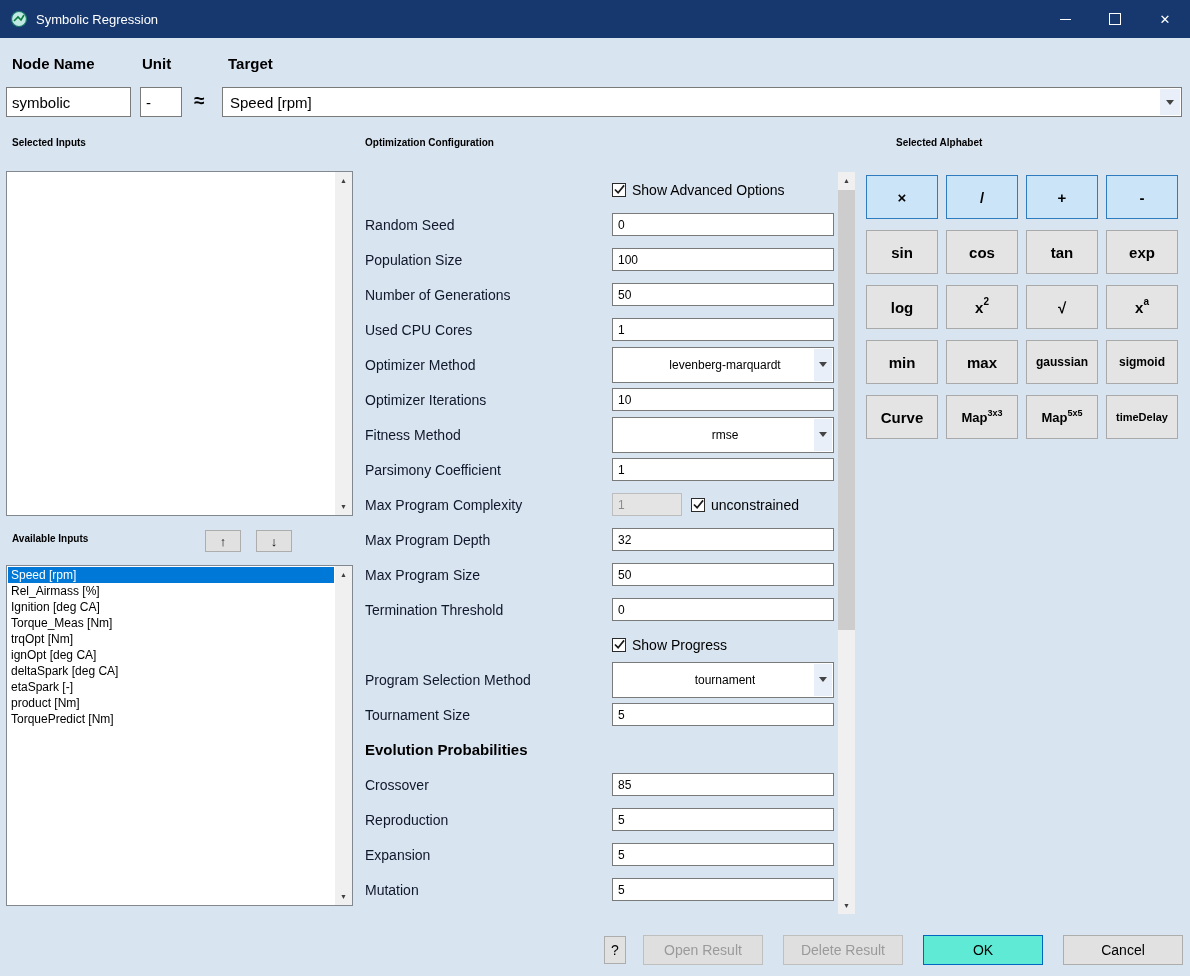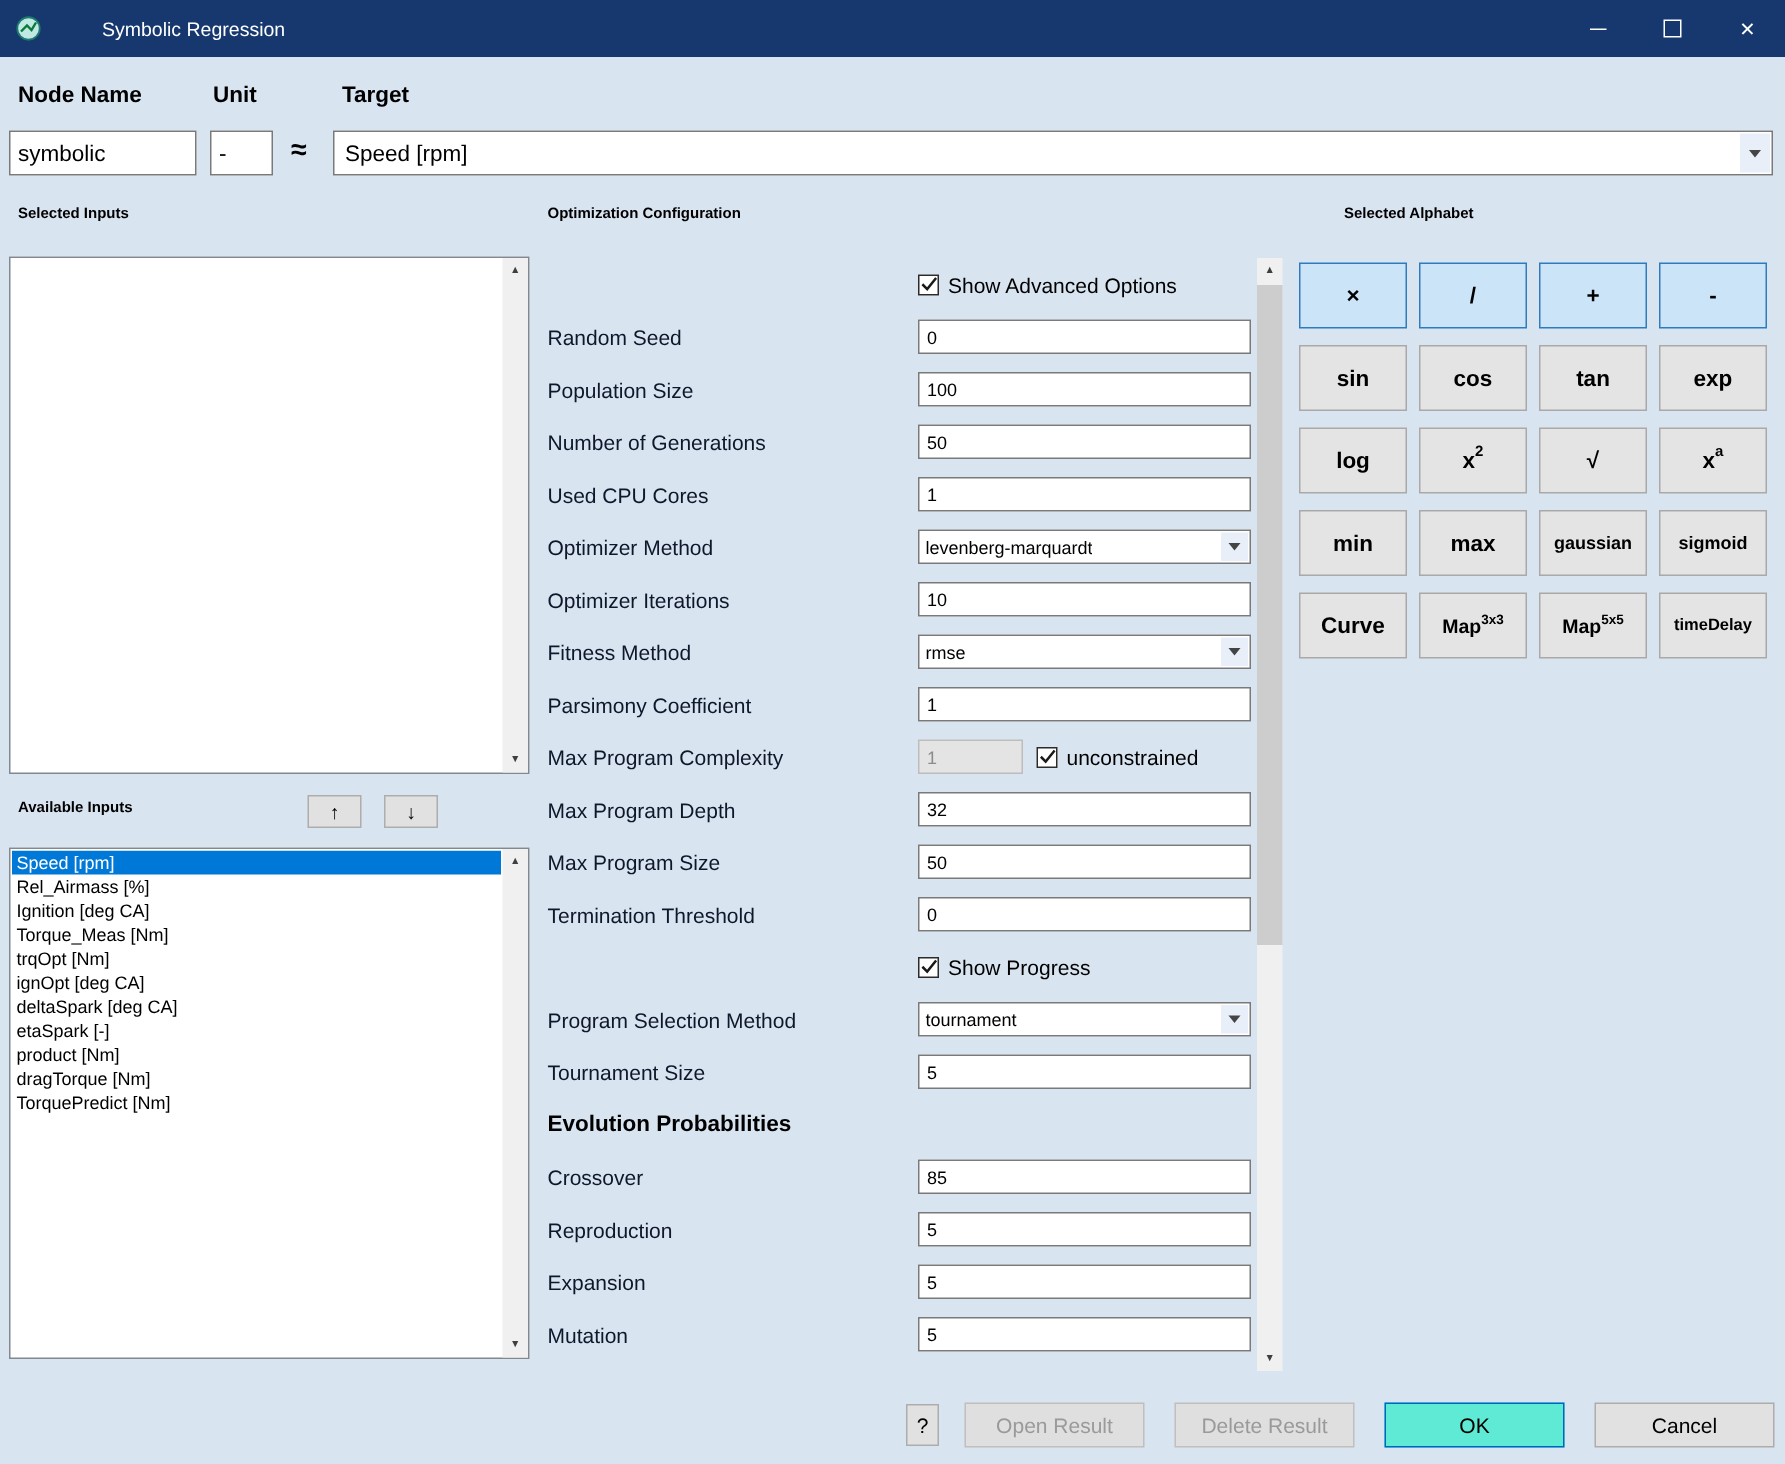--- a/index.html
+++ b/index.html
@@ -1,20 +1,20 @@
 <!DOCTYPE html>
 <html style="--titlebar: #17386f; --selection: #0078d7; --selected_key_bg: #cce4f7; --selected_key_border: #2e7bbd; --accent_border: #0067c0;"><head>
 <meta charset="utf-8">
 <style>
   html,body{margin:0;padding:0;}
   body{width:1190px;height:976px;background:#d9e4f1;font-family:"Liberation Sans",sans-serif;position:relative;overflow:hidden;}
   .window{position:absolute;inset:0;background:#d9e4f1;}
 
   
-  .titlebar{position:absolute;left:0;top:0;width:1190px;height:38px;background:var(--titlebar,#17386f);display:flex;align-items:center;gap:32px;}
+  .titlebar{position:absolute;left:0;top:0;width:1190px;height:38px;background:var(--titlebar,#17386f);display:flex;align-items:center;}
   .app-icon{margin-left:10px;width:18px;height:18px;display:flex;flex:none;}
   .window-title{color:#fff;font-size:13px;margin-left:8px;}
   .win-controls{position:absolute;right:0;top:0;height:38px;display:flex;}
   .win-btn{width:50px;height:38px;display:flex;align-items:center;justify-content:center;}
   .glyph-min{width:11px;height:1px;background:#fff;display:block;}
   .glyph-max{width:10px;height:10px;border:1px solid #fff;display:block;}
   .glyph-close{font-size:13px;color:#fff;}
 
   
   .hlabel{position:absolute;font-weight:bold;font-size:15px;color:#000;}
@@ -50,21 +50,21 @@
   .scroll-arrow{height:17px;width:17px;display:flex;align-items:center;justify-content:center;font-size:7px;color:#3f3f3f;}
 
   
   .opt-rows{position:absolute;left:365px;top:172px;width:470px;}
   .opt-row{height:35px;display:flex;align-items:center;}
   .opt-label{width:247px;font-size:14px;color:#0f172a;flex:none;}
   .opt-subheading{font-weight:bold;font-size:15px;color:#000;}
   .opt-control{width:222px;display:flex;align-items:center;gap:9px;flex:none;}
   .opt-control .textbox{width:222px;height:23px;flex:none;}
   .opt-control .textbox.narrow{width:70px;}
-  .opt-control .selectbox{width:222px;height:23px;font-size:12px;padding-left:4px;flex:none;}
+  .opt-control .selectbox{width:222px;height:36px;font-size:12px;padding-left:4px;flex:none;justify-content:center;}
   .opt-control .selectbox .select-arrow{width:18px;}
   .checkbox-wrap{display:flex;align-items:center;gap:6px;font-size:14px;white-space:nowrap;color:#000;}
   .checkbox{width:14px;height:14px;border:1px solid #2b2b2b;background:#fff;display:inline-flex;align-items:center;justify-content:center;flex:none;box-sizing:border-box;}
   .mid-scrollbar{position:absolute;left:838px;top:172px;width:17px;height:742px;background:#f0f0f0;}
   .mid-scrollbar .scroll-arrow{position:absolute;left:0;top:0;}
   .mid-scrollbar .scroll-arrow.bottom{top:auto;bottom:0;}
   .scroll-thumb{position:absolute;left:0;top:18px;width:17px;height:440px;background:#cdcdcd;}
 
   
   .small-btn{position:absolute;width:36px;height:22px;border:1px solid #adadad;background:#e1e1e1;font-family:inherit;font-size:13px;padding:0;color:#000;}
@@ -144,21 +144,20 @@
     <div class="list-inner">
         <div class="list-item selected">Speed [rpm]</div>
         <div class="list-item">Rel_Airmass [%]</div>
         <div class="list-item">Ignition [deg CA]</div>
         <div class="list-item">Torque_Meas [Nm]</div>
         <div class="list-item">trqOpt [Nm]</div>
         <div class="list-item">ignOpt [deg CA]</div>
         <div class="list-item">deltaSpark [deg CA]</div>
         <div class="list-item">etaSpark [-]</div>
         <div class="list-item">product [Nm]</div>
-        <div class="list-item">dragTorque [Nm]</div>
         <div class="list-item">TorquePredict [Nm]</div>
       </div>
     <div class="scrollbar">
       <span class="scroll-arrow">▲</span>
       <span class="scroll-arrow">▼</span>
     </div>
   </div>
 
   <div class="section-title opt-title">Optimization Configuration</div>
   <div class="opt-rows">

